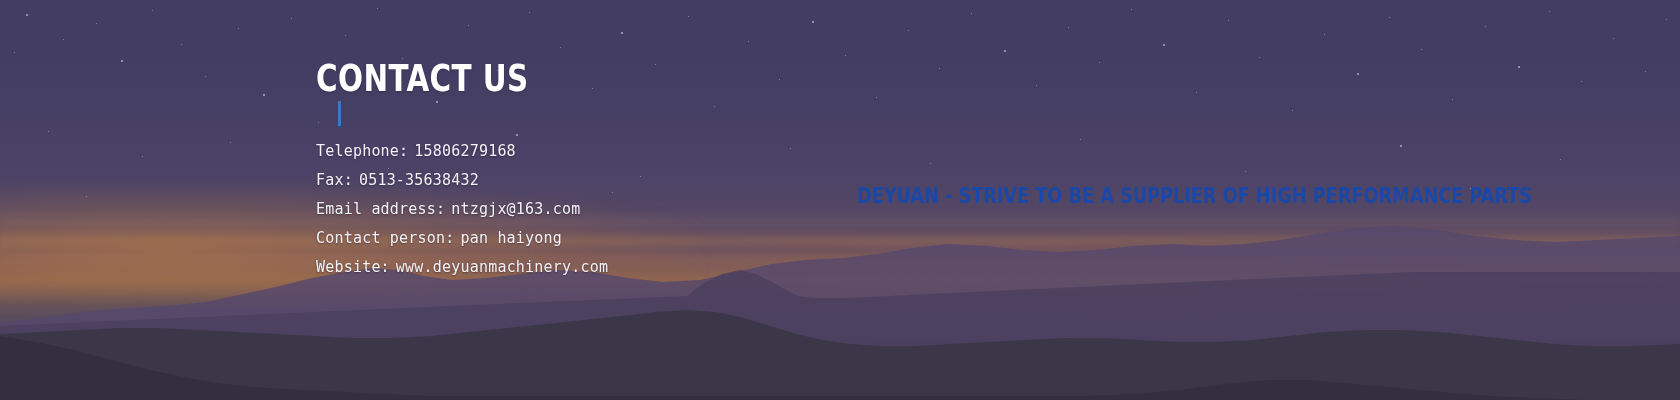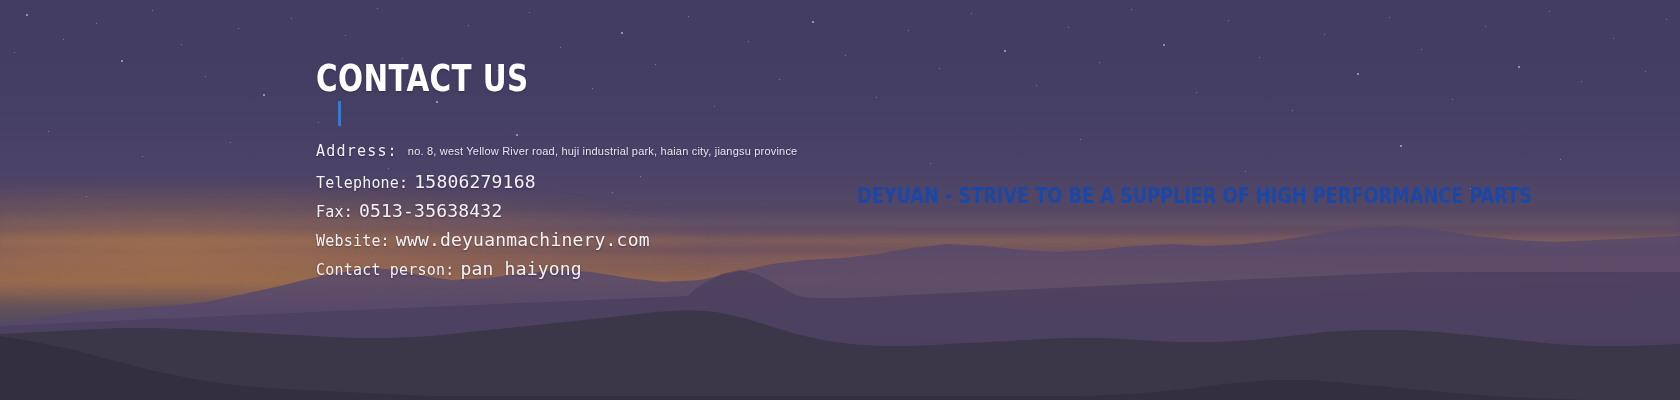--- a/index.html
+++ b/index.html
@@ -168,21 +168,21 @@
     letter-spacing: 0.2px;
     text-shadow: 0 1px 2px rgba(20,16,40,0.45);
   }
   .detail-row .label {
     font-family: "DejaVu Sans Mono", "Liberation Mono", monospace;
     font-size: 15px;
     color: #f4f2f7;
   }
   .detail-row .value {
     font-family: "DejaVu Sans Mono", "Liberation Mono", monospace;
-    font-size: 18px;
+    font-size: 15px;
     color: #f4f2f7;
     margin-left: 6px;
   }
   
   .detail-row.address .value {
     font-family: "Liberation Sans", sans-serif;
     font-size: 11px;
     color: #e9e6ef;
     margin-left: 10px;
     position: relative;
@@ -333,44 +333,44 @@
   </svg>
 
   <div class="content">
 
     <div class="contact-heading">CONTACT US</div>
 
     <div class="accent-bar"></div>
 
     <div class="details">
 
-      <div class="detail-row address">
-        <span class="label">Address:</span>
-        <span class="value">no. 8, west Yellow River road, huji industrial park, haian city, jiangsu province</span>
-      </div>
 
       <div class="detail-row">
         <span class="label">Telephone:</span>
         <span class="value">15806279168</span>
       </div>
 
       <div class="detail-row">
         <span class="label">Fax:</span>
         <span class="value">0513-35638432</span>
       </div>
 
+      <div class="detail-row">
+        <span class="label">Email address:</span>
+        <span class="value">ntzgjx@163.com</span>
+      </div>
+
+      <div class="detail-row">
+        <span class="label">Contact person:</span>
+        <span class="value">pan haiyong</span>
+      </div>
 
       <div class="detail-row">
         <span class="label">Website:</span>
         <span class="value">www.deyuanmachinery.com</span>
       </div>
 
-      <div class="detail-row">
-        <span class="label">Contact person:</span>
-        <span class="value">pan haiyong</span>
-      </div>
-
     </div>
 
     <div class="tagline">DEYUAN - STRIVE TO BE A SUPPLIER OF HIGH PERFORMANCE PARTS</div>
 
   </div>
 </div>
 
 </body></html>

